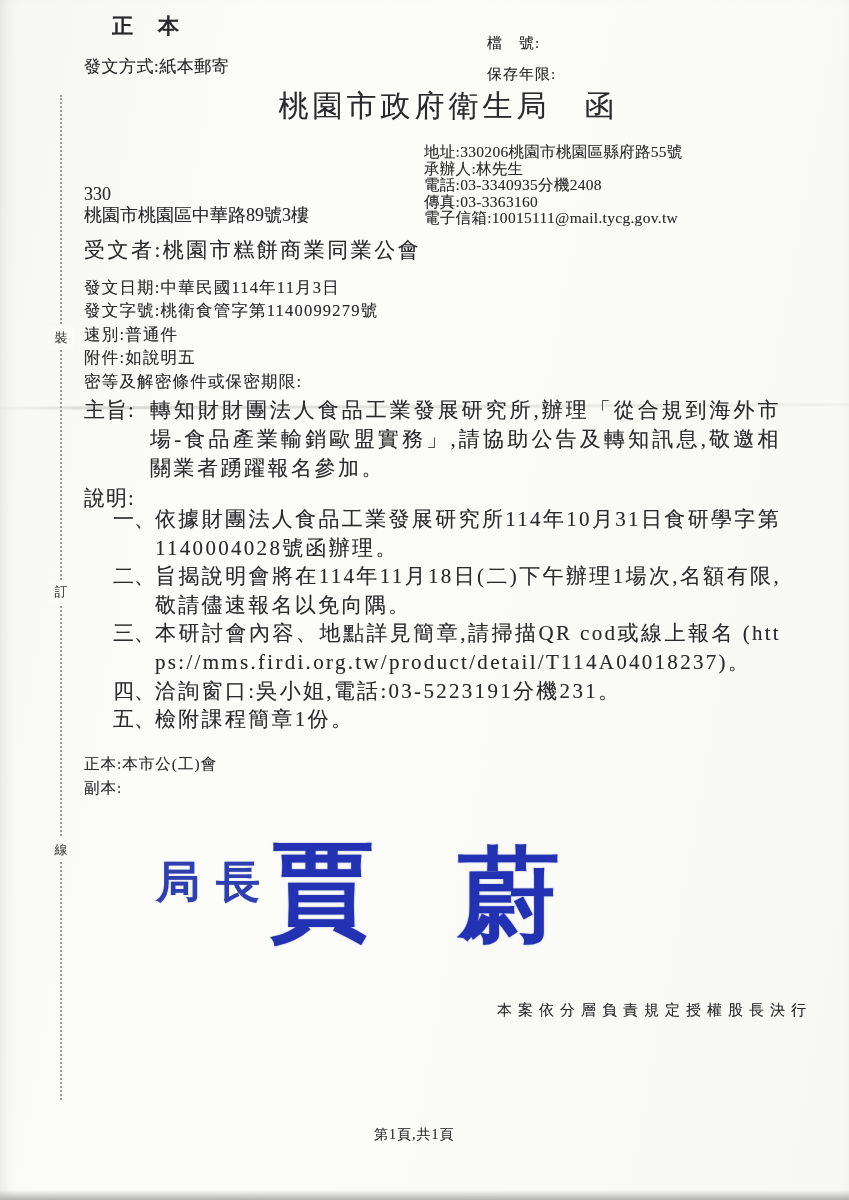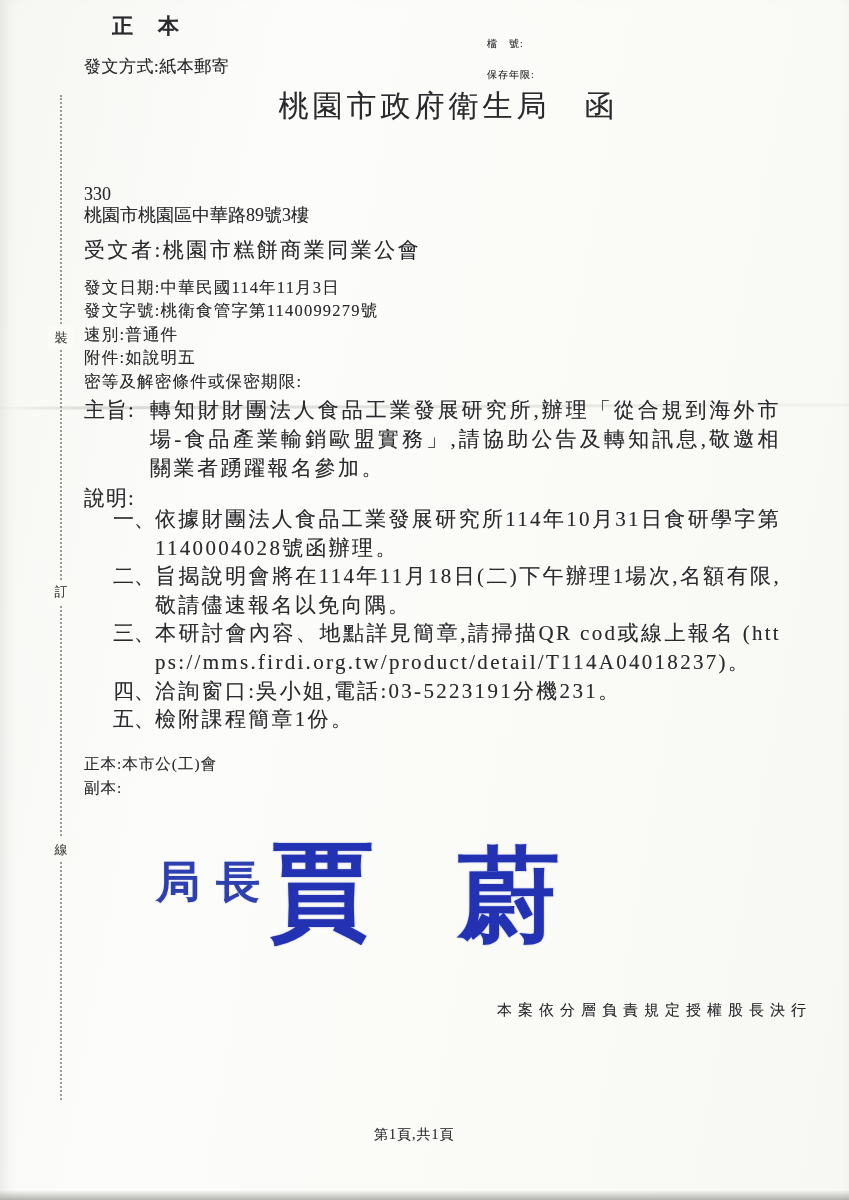--- a/index.html
+++ b/index.html
@@ -41,21 +41,21 @@
     background: #fafaf7;
     padding: 3px 0;
   }
   .mark-zhuang { top: 326px; }
   .mark-ding   { top: 580px; }
   .mark-xian   { top: 838px; }
 
   
   .copy-marker { left: 84px; top: 12px; font-size: 21px; font-weight: 600; letter-spacing: 2px; margin-left: 28px; }
   .dispatch-method { left: 84px; top: 55px; font-size: 17px; letter-spacing: 0.5px; }
-  .file-block { left: 487px; top: 28px; font-size: 10px; line-height: 31px; letter-spacing: 1px; }
+  .file-block { left: 487px; top: 28px; font-size: 15px; line-height: 31px; letter-spacing: 1px; }
   .doc-title { left: 0; top: 86px; width: 100%; text-align: center; font-size: 30px; letter-spacing: 4px; padding-left: 24px; }
 
   
   .agency-block { left: 424px; top: 144px; font-size: 15.5px; line-height: 16.6px; letter-spacing: 0.3px; }
 
   
   .recipient-address { left: 84px; top: 184px; font-size: 18px; line-height: 21px; }
   .recipient-line { left: 84px; top: 236px; font-size: 21px; letter-spacing: 2.5px; }
 
   
@@ -100,20 +100,27 @@
   <div class="abs binding-mark mark-xian">線</div>
 
   <div class="abs copy-marker">正　本</div>
   <div class="abs dispatch-method">發文方式:紙本郵寄</div>
   <div class="abs file-block">
     <div>檔　號:</div>
     <div>保存年限:</div>
   </div>
   <div class="abs doc-title">桃園市政府衛生局　函</div>
 
+  <div class="abs agency-block">
+    <div>地址:330206桃園市桃園區縣府路55號</div>
+    <div>承辦人:林先生</div>
+    <div>電話:03-3340935分機2408</div>
+    <div>傳真:03-3363160</div>
+    <div>電子信箱:10015111@mail.tycg.gov.tw</div>
+  </div>
 
   <div class="abs recipient-address">
     <div>330</div>
     <div>桃園市桃園區中華路89號3樓</div>
   </div>
   <div class="abs recipient-line">受文者:桃園市糕餅商業同業公會</div>
 
   <div class="abs meta-block">
     <div>發文日期:中華民國114年11月3日</div>
     <div>發文字號:桃衛食管字第1140099279號</div>

